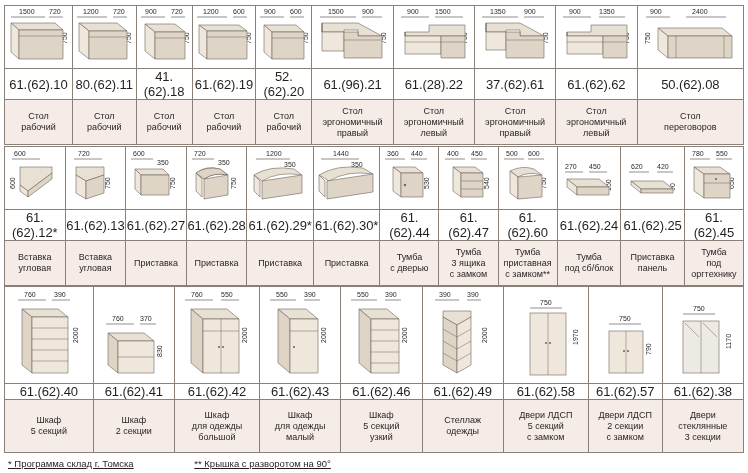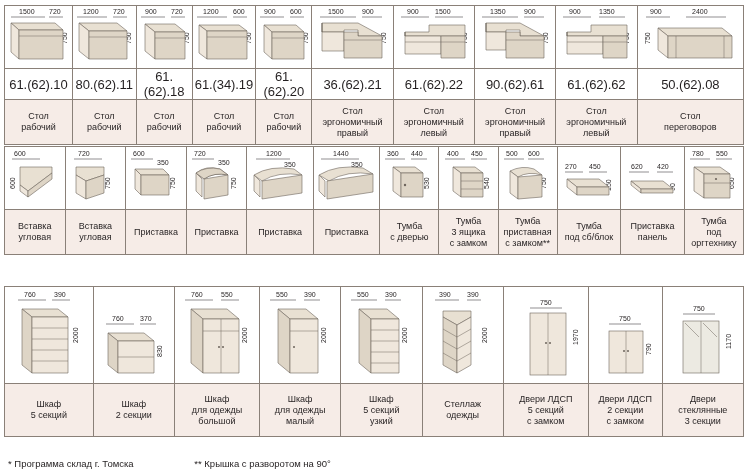--- a/index.html
+++ b/index.html
@@ -66,21 +66,21 @@
   .glass{fill:#eceae2;stroke:#6d655c;stroke-width:.6;}
   .thin{stroke:#6d655c;stroke-width:.5;fill:none;}
 
   
   .footer{
     position:absolute;
     left:8px;bottom:4px;
     font-size:9.5px;
     color:#231f20;
   }
-  .footer span{display:inline-block;}
+  .footer span{display:inline-block;text-decoration:underline;}
   .footer .f2{margin-left:58px;}
 
   
   #block1{position:absolute;left:4px;top:5px;width:740px;}
   #block2{position:absolute;left:4px;top:146px;width:740px;}
   #block3{position:absolute;left:4px;top:286px;width:740px;}
 </style>
 </head>
 <body>
 
@@ -239,26 +239,26 @@
             <polygon class="side" points="28,30 92,30 92,52 28,52"></polygon>
             <line class="thin" x1="36" y1="30" x2="36" y2="52"></line>
             <line class="thin" x1="84" y1="30" x2="84" y2="52"></line>
           </svg>
         </div>
       </td>
     </tr>
     <tr>
       <td class="code-cell">61.(62).10</td>
       <td class="code-cell">80.(62).11</td>
-      <td class="code-cell">61.(62).18</td>
-      <td class="code-cell">61.(34).19</td>
-      <td class="code-cell">61.(62).20</td>
-      <td class="code-cell">36.(62).21</td>
-      <td class="code-cell">61.(62).22</td>
-      <td class="code-cell">90.(62).61</td>
+      <td class="code-cell">41.(62).18</td>
+      <td class="code-cell">61.(62).19</td>
+      <td class="code-cell">52.(62).20</td>
+      <td class="code-cell">61.(96).21</td>
+      <td class="code-cell">61.(28).22</td>
+      <td class="code-cell">37.(62).61</td>
       <td class="code-cell">61.(62).62</td>
       <td class="code-cell">50.(62).08</td>
     </tr>
     <tr>
       <td class="name-cell" style="white-space:pre-line">Стол
 рабочий</td>
       <td class="name-cell" style="white-space:pre-line">Стол
 рабочий</td>
       <td class="name-cell" style="white-space:pre-line">Стол
 рабочий</td>
@@ -454,20 +454,34 @@
             <text class="dimv" x="48" y="42" transform="rotate(-90 48,42)">650</text>
             <path class="ln" d="M4 12 H24 M30 12 H46"></path>
             <polygon class="top" points="8,20 34,20 44,27 18,27"></polygon>
             <polygon class="front" points="8,20 8,44 18,51 18,27"></polygon>
             <polygon class="side" points="18,27 44,27 44,51 18,51"></polygon>
             <line class="thin" x1="18" y1="36" x2="44" y2="36"></line>
             <circle cx="30" cy="32" r="1.1" fill="#6d655c"></circle>
           </svg>
         </div>
       </td>
+    </tr>
+    <tr>
+      <td class="code-cell">61.(62).12*</td>
+      <td class="code-cell">61.(62).13</td>
+      <td class="code-cell">61.(62).27</td>
+      <td class="code-cell">61.(62).28</td>
+      <td class="code-cell">61.(62).29*</td>
+      <td class="code-cell">61.(62).30*</td>
+      <td class="code-cell">61.(62).44</td>
+      <td class="code-cell">61.(62).47</td>
+      <td class="code-cell">61.(62).60</td>
+      <td class="code-cell">61.(62).24</td>
+      <td class="code-cell">61.(62).25</td>
+      <td class="code-cell">61.(62).45</td>
     </tr>
     <tr>
       <td class="name-cell" style="white-space:pre-line">Вставка
 угловая</td>
       <td class="name-cell" style="white-space:pre-line">Вставка
 угловая</td>
       <td class="name-cell" style="white-space:pre-line">Приставка</td>
       <td class="name-cell" style="white-space:pre-line">Приставка</td>
       <td class="name-cell" style="white-space:pre-line">Приставка</td>
       <td class="name-cell" style="white-space:pre-line">Приставка</td>
@@ -634,20 +648,31 @@
             <text class="dim" x="30" y="24">750</text>
             <text class="dimv" x="68" y="62" transform="rotate(-90 68,62)">1170</text>
             <path class="ln" d="M20 27 H52"></path>
             <rect class="glass" x="20" y="34" width="36" height="52"></rect>
             <line class="thin" x1="38" y1="34" x2="38" y2="86"></line>
             <line class="thin" x1="22" y1="36" x2="36" y2="50" stroke="#cfcac0"></line>
             <line class="thin" x1="40" y1="36" x2="54" y2="50" stroke="#cfcac0"></line>
           </svg>
         </div>
       </td>
+    </tr>
+    <tr>
+      <td class="code-cell">61.(62).40</td>
+      <td class="code-cell">61.(62).41</td>
+      <td class="code-cell">61.(62).42</td>
+      <td class="code-cell">61.(62).43</td>
+      <td class="code-cell">61.(62).46</td>
+      <td class="code-cell">61.(62).49</td>
+      <td class="code-cell">61.(62).58</td>
+      <td class="code-cell">61.(62).57</td>
+      <td class="code-cell">61.(62).38</td>
     </tr>
     <tr>
       <td class="name-cell tall" style="white-space:pre-line">Шкаф
 5 секций</td>
       <td class="name-cell tall" style="white-space:pre-line">Шкаф
 2 секции</td>
       <td class="name-cell tall" style="white-space:pre-line">Шкаф
 для одежды
 большой</td>
       <td class="name-cell tall" style="white-space:pre-line">Шкаф

